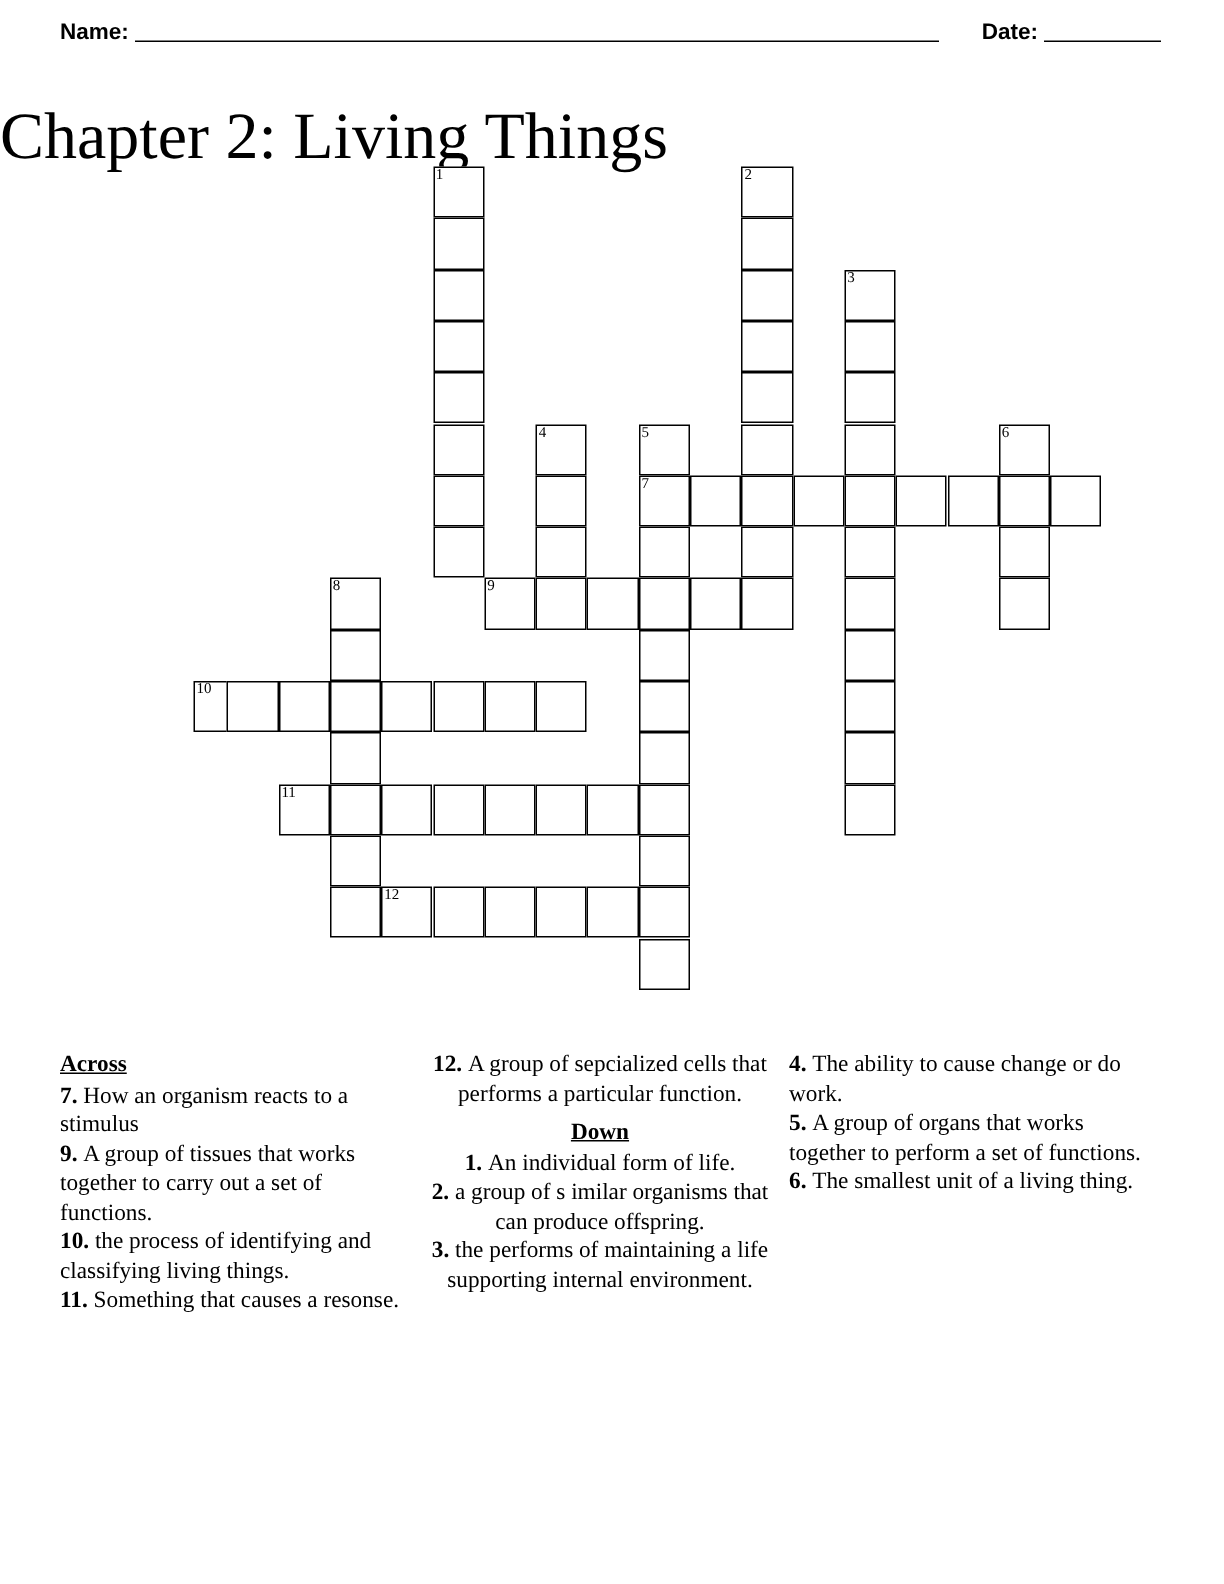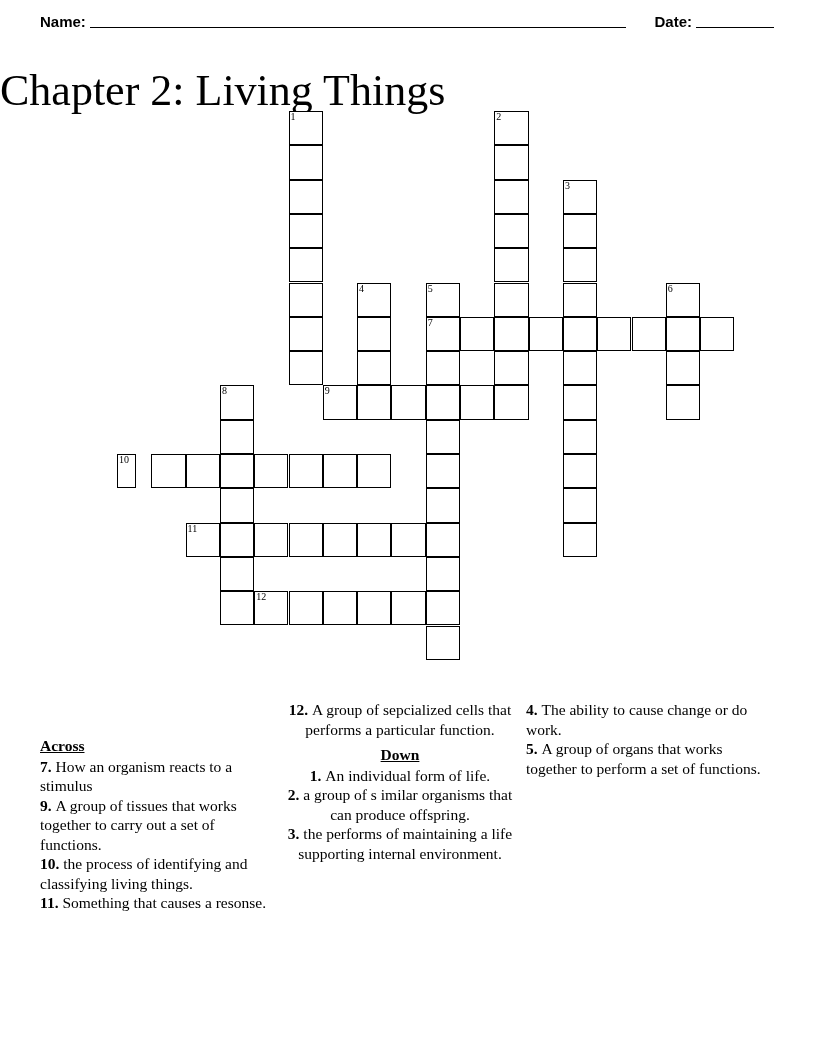--- a/index.html
+++ b/index.html
@@ -90,21 +90,21 @@
     align-items: flex-start;
     padding: 0 40px;
     box-sizing: border-box;
   }
   .clue-col {
     font-family: "Liberation Serif", serif;
     font-size: 15.5px;
     line-height: 19.5px;
     box-sizing: border-box;
   }
-  .clue-col.col-1 { width: 246px; padding-right: 12px; margin-top: 36px; }
+  .clue-col.col-1 { width: 246px; padding-right: 12px; }
   .clue-col.col-2 { width: 240px; padding-right: 12px; text-align: center; }
   .clue-col.col-3 { width: 250px; }
 
   .clue-heading {
     font-weight: bold;
     text-decoration: underline;
     margin: 0 0 1px 0;
   }
   .clue-heading.spaced { margin-top: 6px; }
   .clue-item {
@@ -201,21 +201,21 @@
     <div class="cw-cell" style="left: 102.9px; top: 343px; width: 34.3px; height: 34.3px;"></div>
     <div class="cw-cell" style="left: 102.9px; top: 377.3px; width: 34.3px; height: 34.3px;"></div>
     <div class="cw-cell" style="left: 102.9px; top: 411.6px; width: 34.3px; height: 34.3px;"></div>
     <div class="cw-cell" style="left: 102.9px; top: 445.9px; width: 34.3px; height: 34.3px;"></div>
     <div class="cw-cell" style="left: 102.9px; top: 480.2px; width: 34.3px; height: 34.3px;"></div>
     <div class="cw-cell" style="left: 205.8px; top: 274.4px; width: 34.3px; height: 34.3px;">
       <span class="cw-num">9</span>
     </div>
     <div class="cw-cell" style="left: 274.4px; top: 274.4px; width: 34.3px; height: 34.3px;"></div>
     <div class="cw-cell" style="left: 343px; top: 274.4px; width: 34.3px; height: 34.3px;"></div>
-    <div class="cw-cell" style="left: 0px; top: 343px; width: 19px; height: 34.3px;">
+    <div class="cw-cell" style="left: 12px; top: 343px; width: 31px; height: 34.3px;">
       <span class="cw-num">10</span>
     </div>
     <div class="cw-cell" style="left: 34.3px; top: 343px; width: 34.3px; height: 34.3px;"></div>
     <div class="cw-cell" style="left: 68.6px; top: 343px; width: 34.3px; height: 34.3px;"></div>
     <div class="cw-cell" style="left: 137.2px; top: 343px; width: 34.3px; height: 34.3px;"></div>
     <div class="cw-cell" style="left: 171.5px; top: 343px; width: 34.3px; height: 34.3px;"></div>
     <div class="cw-cell" style="left: 205.8px; top: 343px; width: 34.3px; height: 34.3px;"></div>
     <div class="cw-cell" style="left: 240.1px; top: 343px; width: 34.3px; height: 34.3px;"></div>
     <div class="cw-cell" style="left: 68.6px; top: 411.6px; width: 34.3px; height: 34.3px;">
       <span class="cw-num">11</span>
@@ -245,14 +245,15 @@
   <div class="clue-col col-2">
       <p class="clue-item"><span class="clue-num">12. </span><span>A group of sepcialized cells that performs a particular function.</span></p>
       <div class="clue-heading spaced">Down</div>
       <p class="clue-item"><span class="clue-num">1. </span><span>An individual form of life.</span></p>
       <p class="clue-item"><span class="clue-num">2. </span><span>a group of s imilar organisms that can produce offspring.</span></p>
       <p class="clue-item"><span class="clue-num">3. </span><span>the performs of maintaining a life supporting internal environment.</span></p>
     </div>
   <div class="clue-col col-3">
       <p class="clue-item"><span class="clue-num">4. </span><span>The ability to cause change or do work.</span></p>
       <p class="clue-item"><span class="clue-num">5. </span><span>A group of organs that works together to perform a set of functions.</span></p>
+      <p class="clue-item"><span class="clue-num">6. </span><span>The smallest unit of a living thing.</span></p>
     </div>
 </div>
 
 </body></html>

